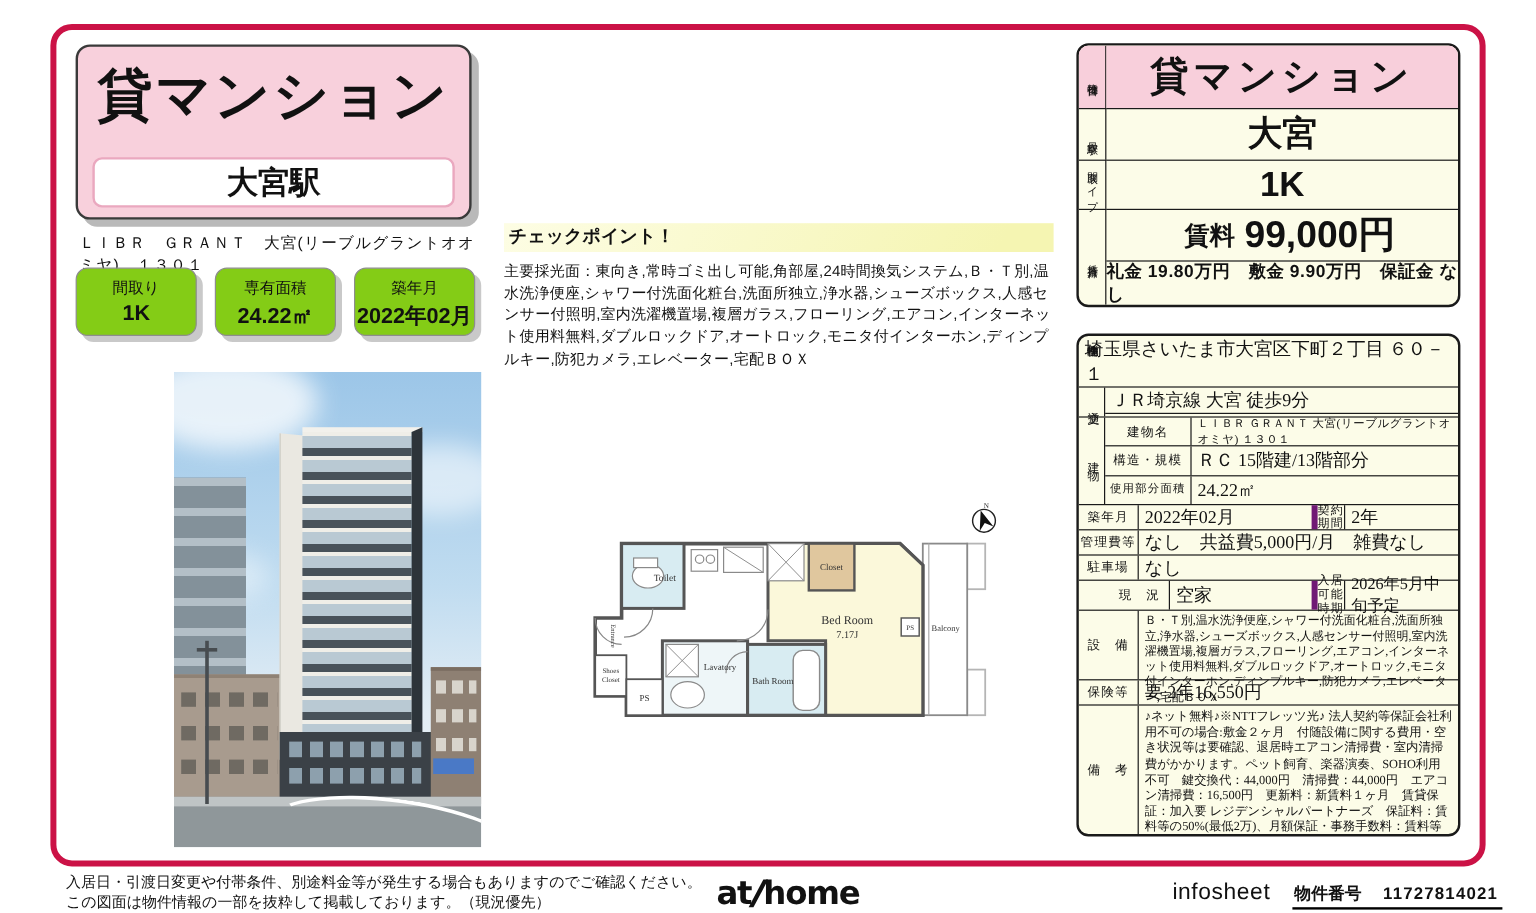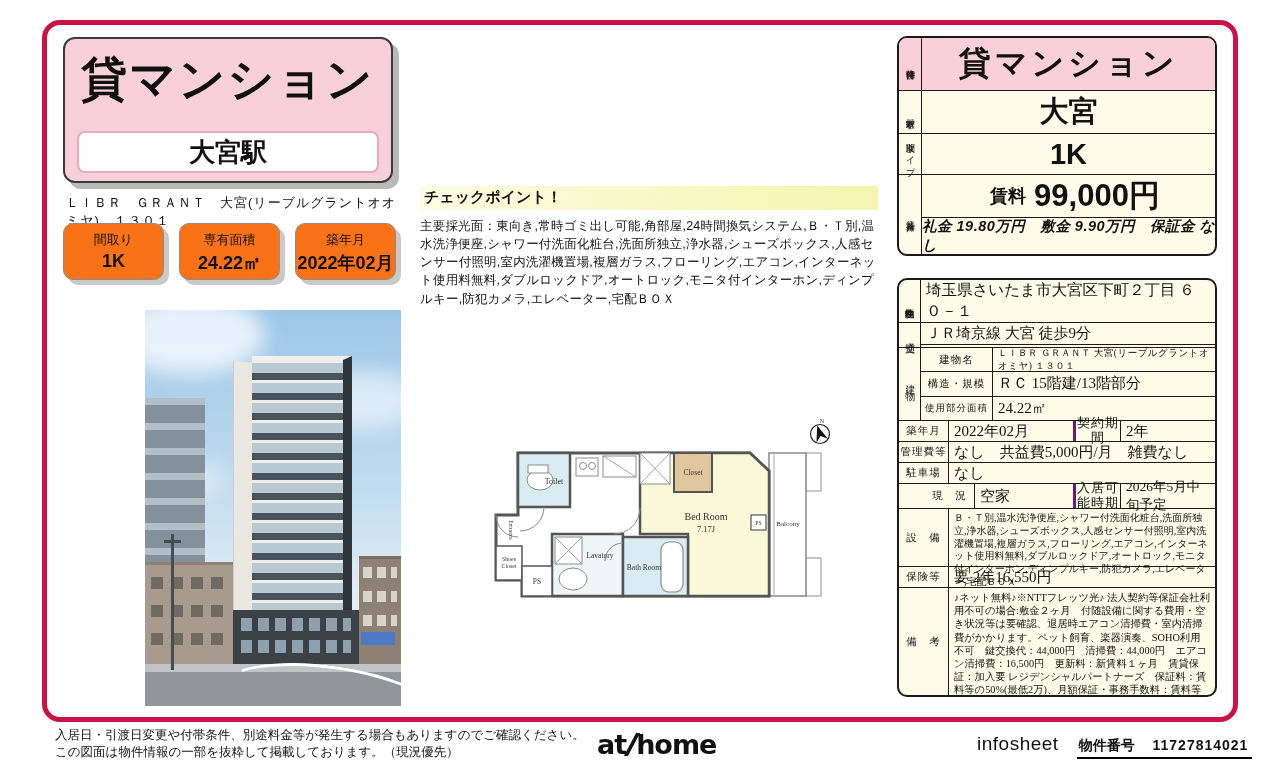--- a/index.html
+++ b/index.html
@@ -13,21 +13,21 @@
   .title-box { position:absolute; left:63px; top:37px; width:330px; height:146px;
                background:#f8d0dc; border:2px solid #3a3a3a; border-radius:12px;
                box-shadow:6px 6px 0 #b9b9b9; }
   .title-main { text-align:center; font-size:46px; font-weight:bold; letter-spacing:2px; margin-top:10px; }
   .title-station { position:absolute; left:12px; right:12px; bottom:8px; height:42px;
                    background:#fff; border:2px solid #eaa8bf; border-radius:8px;
                    text-align:center; font-size:26px; font-weight:bold; line-height:38px; }
   .bldg-line { position:absolute; left:66px; top:194px; width:340px; font-size:13px; letter-spacing:1px; }
 
   .spec-boxes { position:absolute; left:63px; top:223px; display:flex; gap:15px; }
-  .spec-box { width:101px; height:57px; background:#f97316; border:1px solid #8d8d8d; border-radius:10px;
+  .spec-box { width:101px; height:57px; background:#84cc16; border:1px solid #8d8d8d; border-radius:10px;
               box-shadow:5px 5px 0 #c9c9c9; text-align:center; padding-top:7px; }
   .spec-box .lab { font-size:13px; }
   .spec-box .val { font-size:18px; font-weight:bold; margin-top:2px; white-space:nowrap; }
 
   
   .checkpoint { position:absolute; left:420px; top:186px; width:458px; }
   .cp-head { background:linear-gradient(120deg,#fdfde4 0%,#f5f5b2 90%); font-size:15px; font-weight:bold;
              padding:2px 6px 3px 4px; }
   .cp-body { margin-top:7px; font-size:12.5px; line-height:1.45; letter-spacing:0.2px; }
 
@@ -70,35 +70,35 @@
         overflow:hidden; display:grid; grid-template-columns:23px 1fr;
         grid-template-rows:52px 43px 41px 43px 37px; background:#fcfce8; }
   .t1 .cell { border-top:1px solid #1a1a1a; display:flex; align-items:center; justify-content:center; }
   .t1 .r1 { border-top:none; }
   .t1 .vlab { writing-mode:vertical-rl; text-orientation:upright; font-size:9px; line-height:1;
               letter-spacing:1px; justify-content:center; }
   .t1 .vcell { border-right:1px solid #1a1a1a; }
   .t1 .pink { background:#f8cfdb; }
   .t1 .big { font-size:32px; font-weight:bold; letter-spacing:4px; }
   .t1 .mid { font-size:29px; font-weight:bold; }
-  .t1 .rentrow .rl { font-size:18px; font-weight:bold; margin-right:8px;margin-left:13px; }
+  .t1 .rentrow .rl { font-size:21px; font-weight:bold; margin-right:8px;margin-left:13px; }
   .t1 .rentrow .rv { font-size:31px; font-weight:bold; }
-  .t1 .fees { font-size:14.5px; font-weight:bold; letter-spacing:0.5px;font-style:italic; }
+  .t1 .fees { font-size:14.5px; font-weight:bold; letter-spacing:0.5px; }
   .t1 .span2 { grid-row:4/6; }
 
   .t2 { position:absolute; left:897px; top:278px; width:320px; border:2px solid #1a1a1a; border-radius:10px;
         overflow:hidden; background:#fcfce8; font-size:14px; }
   .t2 .row { display:flex; border-top:1px solid #1a1a1a; align-items:stretch; }
-  .t2 .row:first-child { border-top:none; }
+  .t2 .row:first-child { border-top:none;flex-direction:column; }
   .t2 .lab { font-size:10.5px; display:flex; align-items:center; justify-content:center;
              border-right:1px solid #1a1a1a; flex-shrink:0; text-align:center; letter-spacing:1px; }
   .t2 .vlab { writing-mode:vertical-rl; text-orientation:upright; width:22px; font-size:9.5px; letter-spacing:0px; line-height:1.05; }
   .t2 .slab { width:72px; }
   .t2 .blab { width:50px; }
-  .t2 .rlab { width:48px; border-left:3px solid #701a75; font-size:13px; line-height:1.15; }
+  .t2 .rlab { width:28px; border-left:5px solid #701a75; font-size:10px; line-height:1.15; }
   .t2 .val { flex:1; display:flex; align-items:center; padding:1px 5px;
              font-family:"Liberation Serif", serif; font-size:15px; }
   .t2 .rval { width:94px; flex:none; }
   .t2 .small { font-size:10px; line-height:1.28; letter-spacing:0px; display:block; padding:3px 5px; }
   .t2 .subcol { flex:1; display:flex; flex-direction:column; }
   .t2 .subrow { display:flex; border-top:1px solid #1a1a1a; flex:1; }
   .t2 .subrow:first-child { border-top:none; }
   .t2 .tiny { font-size:9.5px; letter-spacing:0.5px; }
 
   

